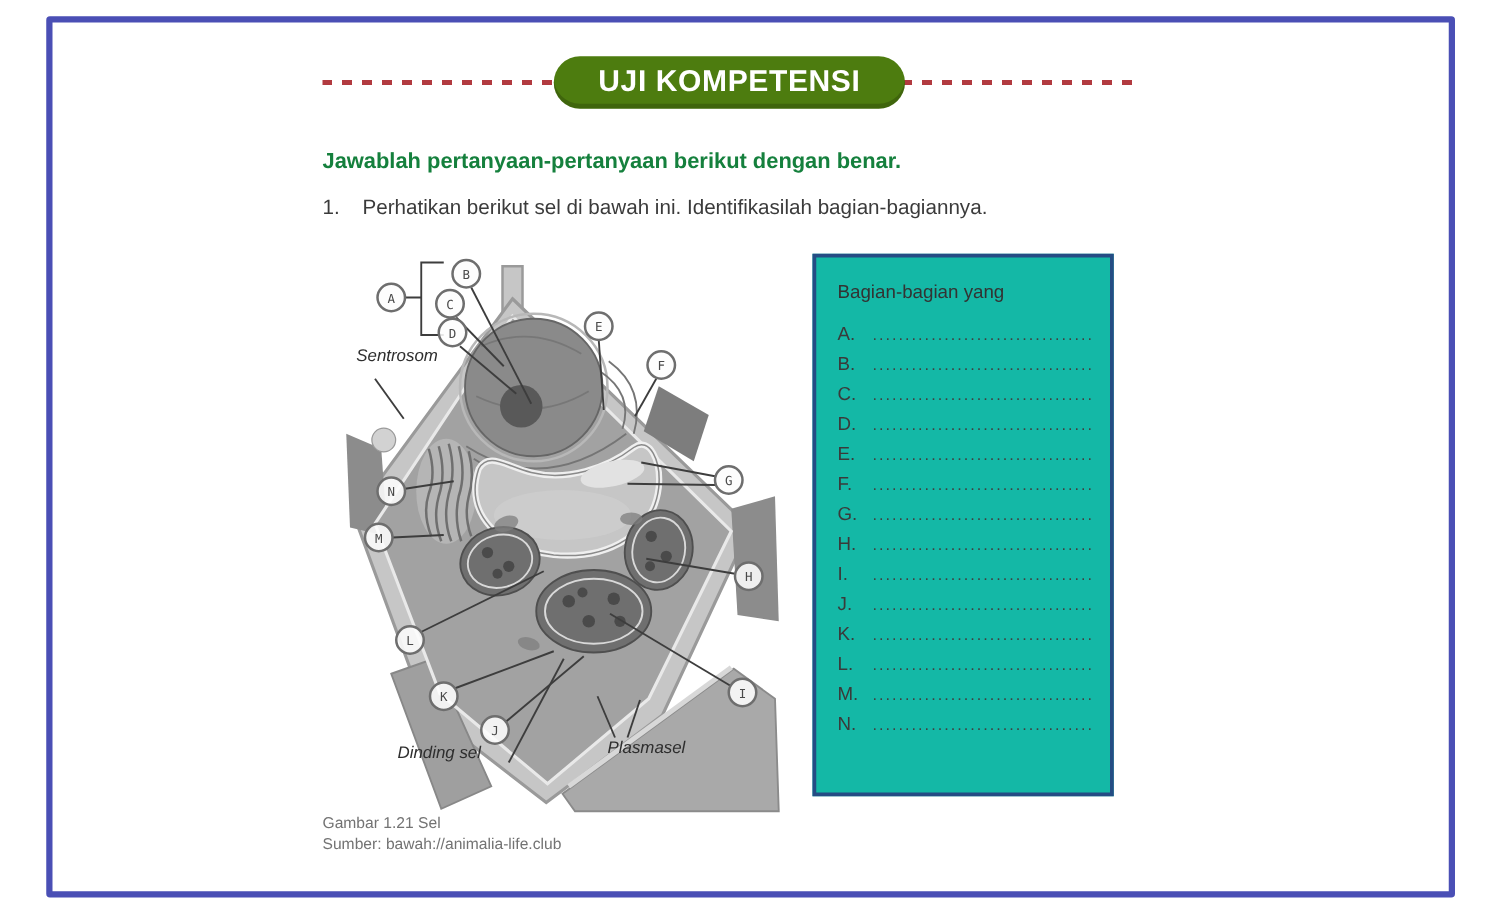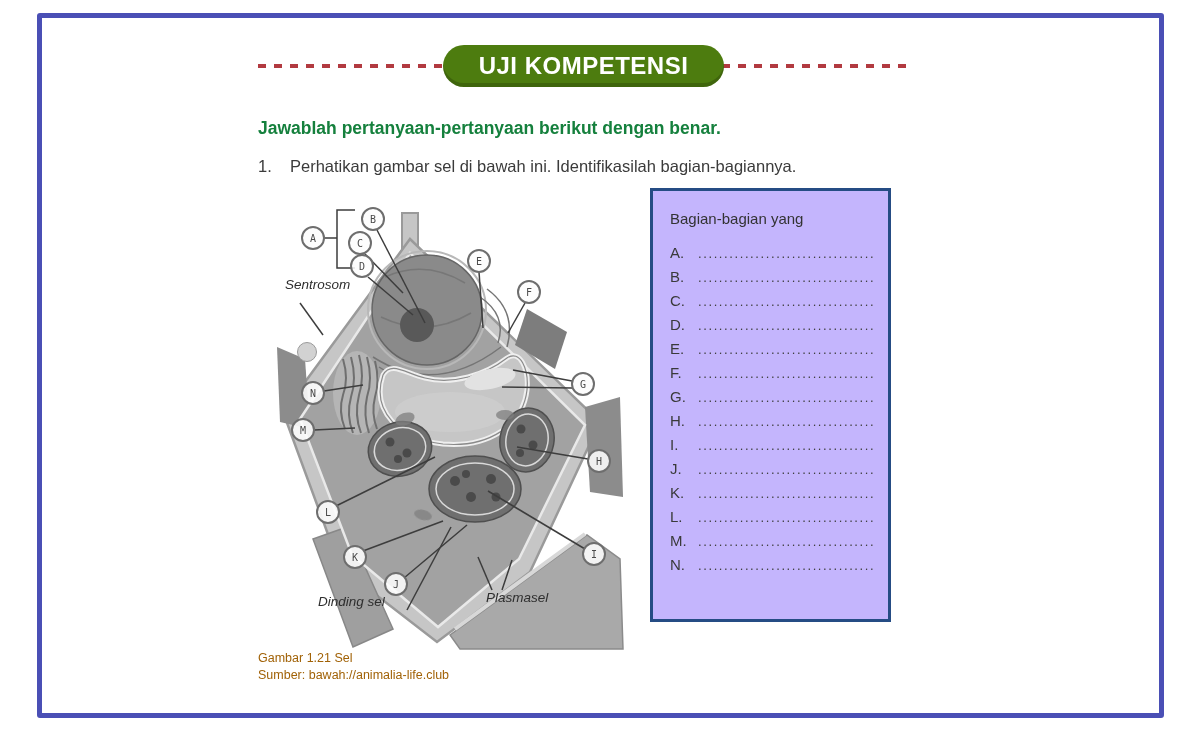--- a/index.html
+++ b/index.html
@@ -11,23 +11,23 @@
          background:repeating-linear-gradient(90deg,#b23a40 0 8px,transparent 8px 16px);}
   .badge{position:absolute;left:443px;top:45px;width:281px;height:42px;border-radius:22px;
          background:#4d7c0f;box-shadow:inset 0 -4px 0 rgba(0,0,0,0.18);
          color:#ffffff;font-weight:bold;font-size:24px;letter-spacing:0.5px;
          text-align:center;line-height:42px;}
   .instruction{position:absolute;left:258px;top:118px;font-size:17.5px;font-weight:bold;
          color:#15803d;}
   .question{position:absolute;left:258px;top:157px;display:flex;font-size:16.5px;color:#3b3b3b;}
   .question .qnum{width:32px;}
   .figure-svg{position:absolute;left:255px;top:197px;width:400px;height:458px;}
-  .caption{position:absolute;left:258px;top:650px;font-size:12.5px;line-height:17px;color:#a16207;}
-  .answer-box{position:absolute;left:650px;top:188px;width:241px;height:434px;
-         border:3px solid #254c84;box-sizing:border-box;background:#c4b5fd;
+  .caption{position:absolute;left:258px;top:650px;font-size:12.5px;line-height:17px;color:#737373;}
+  .answer-box{position:absolute;left:650px;top:203px;width:241px;height:434px;
+         border:3px solid #254c84;box-sizing:border-box;background:#14b8a6;
          padding:15px 14px 0 17px;}
   .answer-box .title{font-size:15px;line-height:25px;color:#333333;}
   .answer-list{margin-top:13px;}
   .answer-row{display:flex;align-items:baseline;height:24px;font-size:15px;color:#3a3a3a;}
   .answer-row .letter{width:28px;flex:0 0 28px;}
   .answer-row .dots{flex:1;overflow:hidden;white-space:nowrap;font-size:13px;
          letter-spacing:1.6px;color:#3f3f3f;}
   
   .lead{stroke:#3d3d3d;stroke-width:1.5;fill:none;}
   .lbl-circle{fill:#fdfdfd;fill-opacity:0.88;stroke:#6e6e6e;stroke-width:2;}
@@ -41,21 +41,21 @@
 
 <div class="page">
   <div class="frame"></div>
   <div class="dash-line"></div>
   <div class="badge">UJI KOMPETENSI</div>
 
   <div class="instruction">Jawablah pertanyaan-pertanyaan berikut dengan benar.</div>
 
   <div class="question">
     <span class="qnum">1.</span>
-    <span>Perhatikan gambar sel di bawah ini. Identifikasilah bagian-bagiannya.</span>
+    <span>Perhatikan berikut sel di bawah ini. Identifikasilah bagian-bagiannya.</span>
   </div>
 
   <svg class="figure-svg" viewBox="0 0 400 458">
 
     <g>
       <rect x="147" y="16" width="16" height="42" fill="#c6c6c6" stroke="#9a9a9a" stroke-width="2"></rect>
       <path d="M155,42 L345,225 L275,375 L182,445 L85,370 L28,215 Z" fill="#c6c6c6" stroke="#9a9a9a" stroke-width="2.5"></path>
       <polygon points="272,112 312,135 300,172 260,148" fill="#7d7d7d"></polygon>
       <polygon points="22,150 50,162 55,232 25,225" fill="#8c8c8c"></polygon>
       <polygon points="330,210 365,200 368,300 335,295" fill="#8c8c8c"></polygon>

